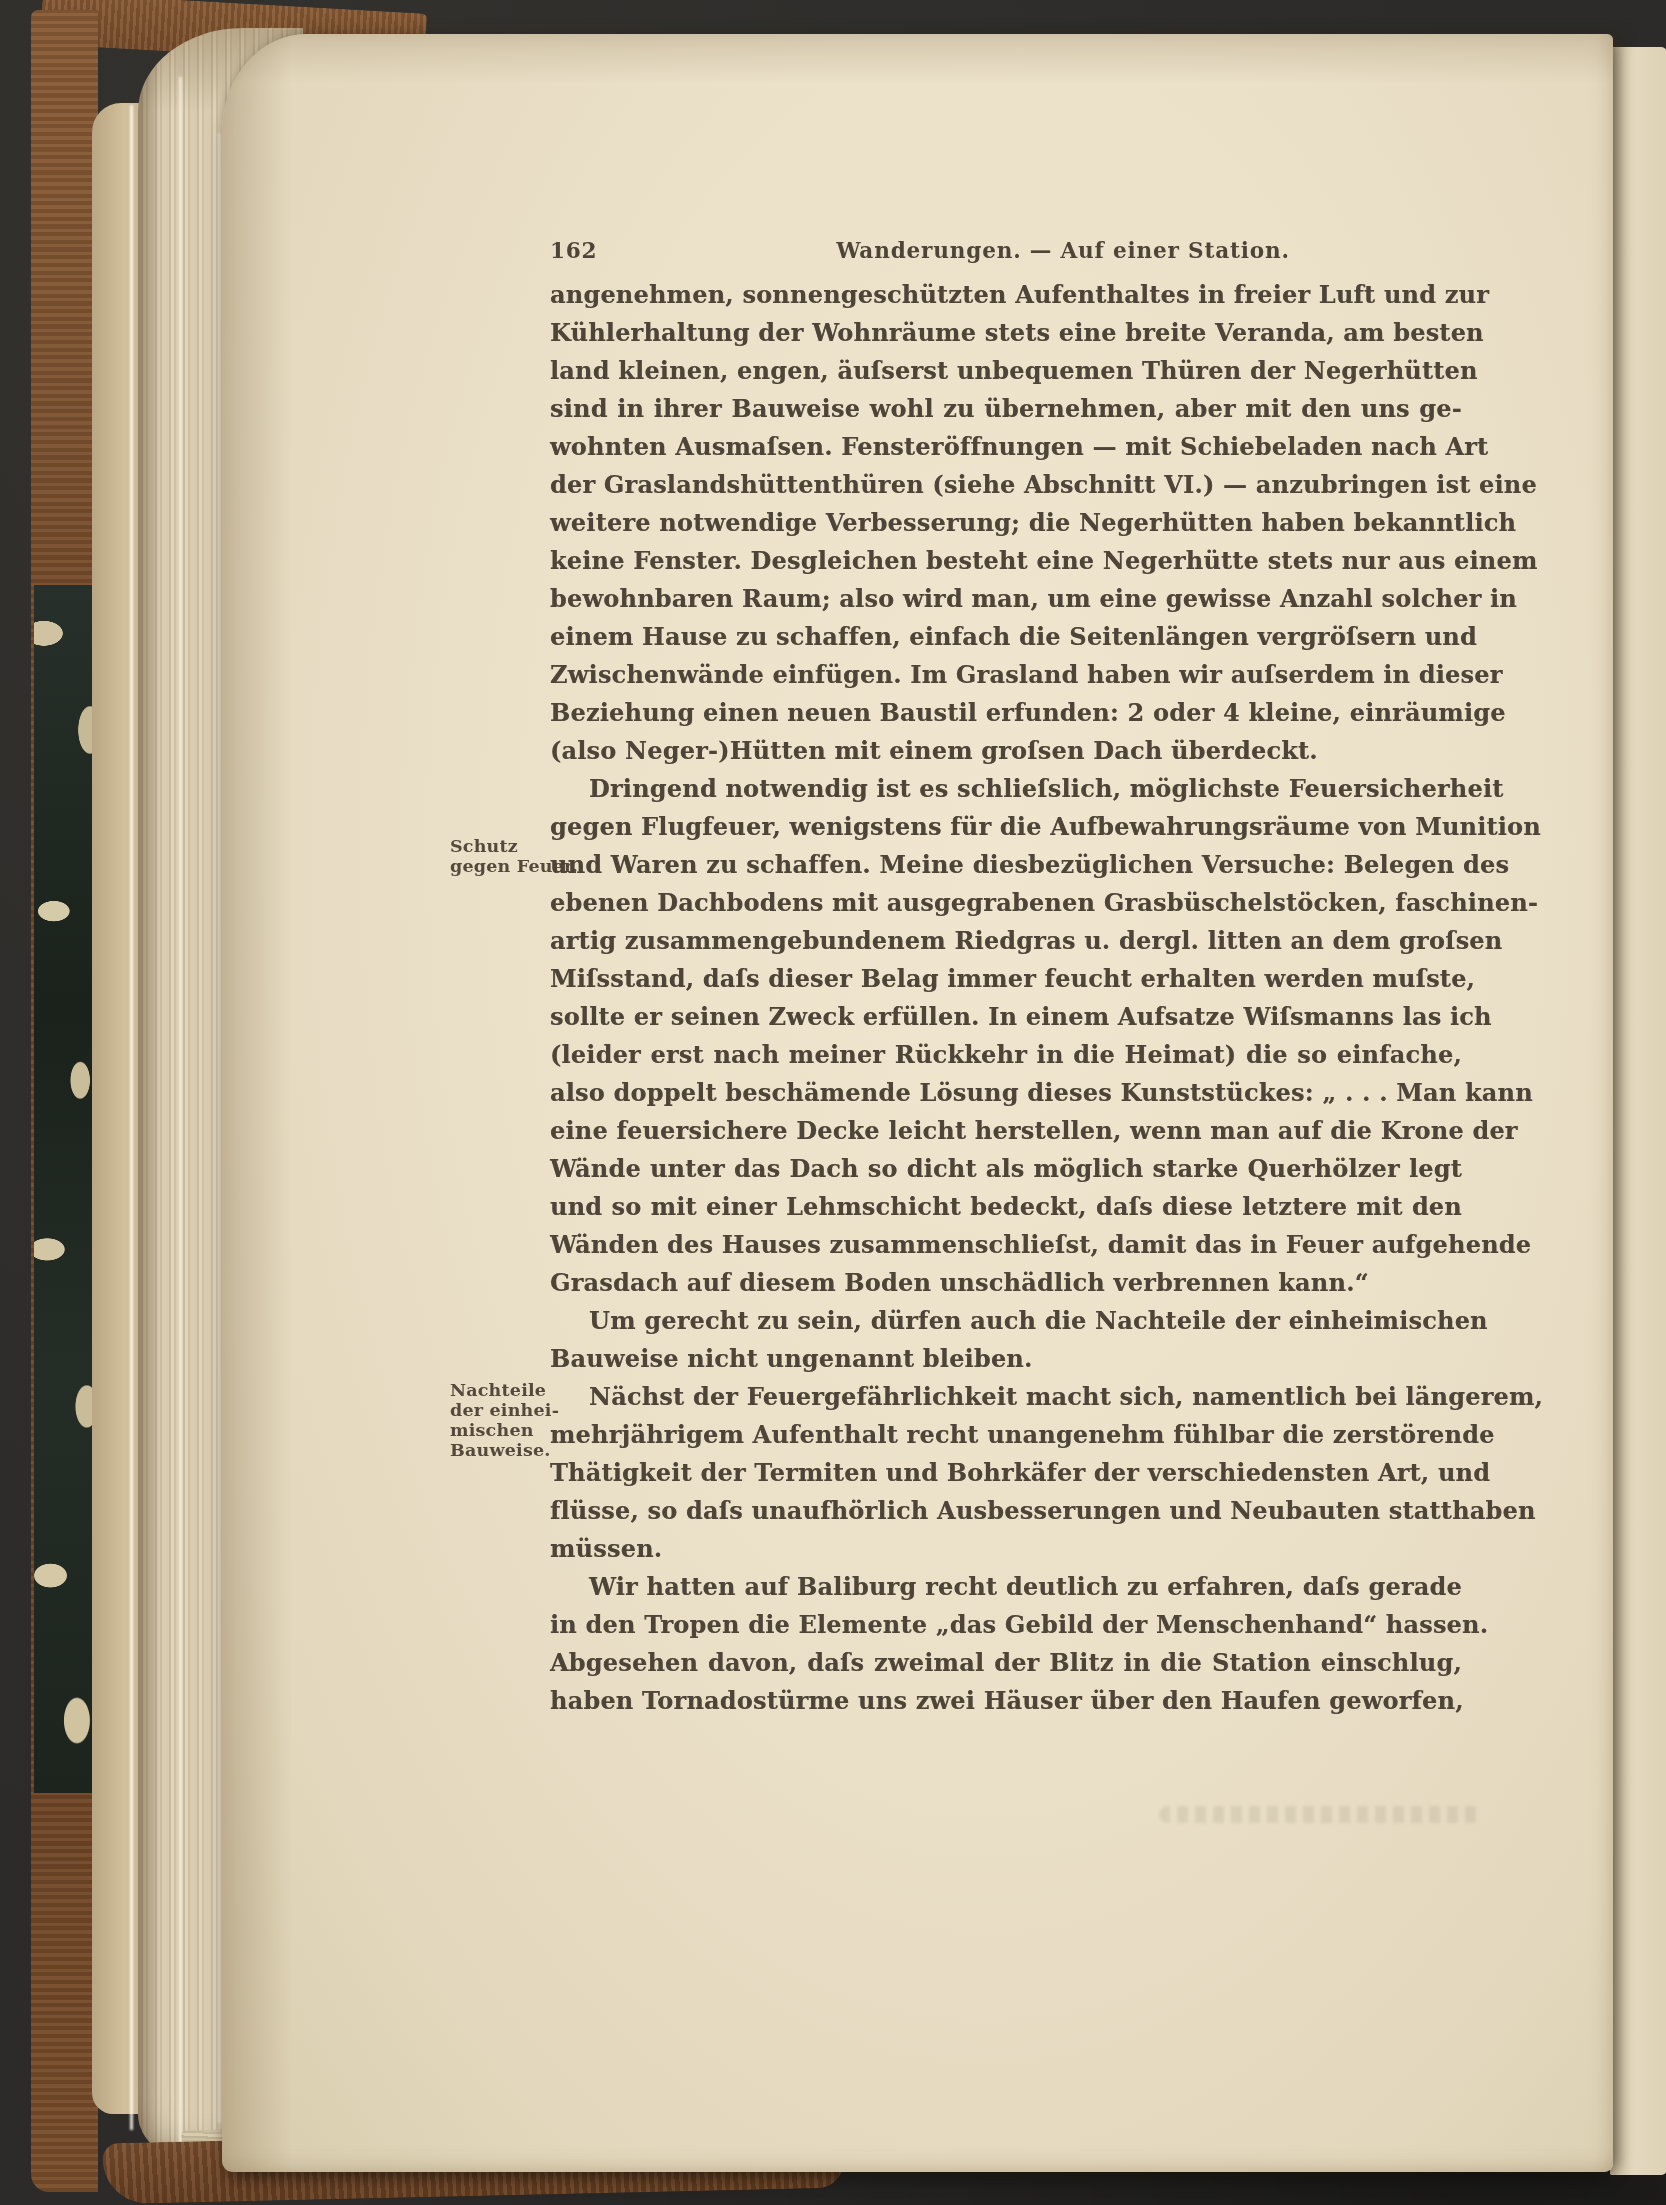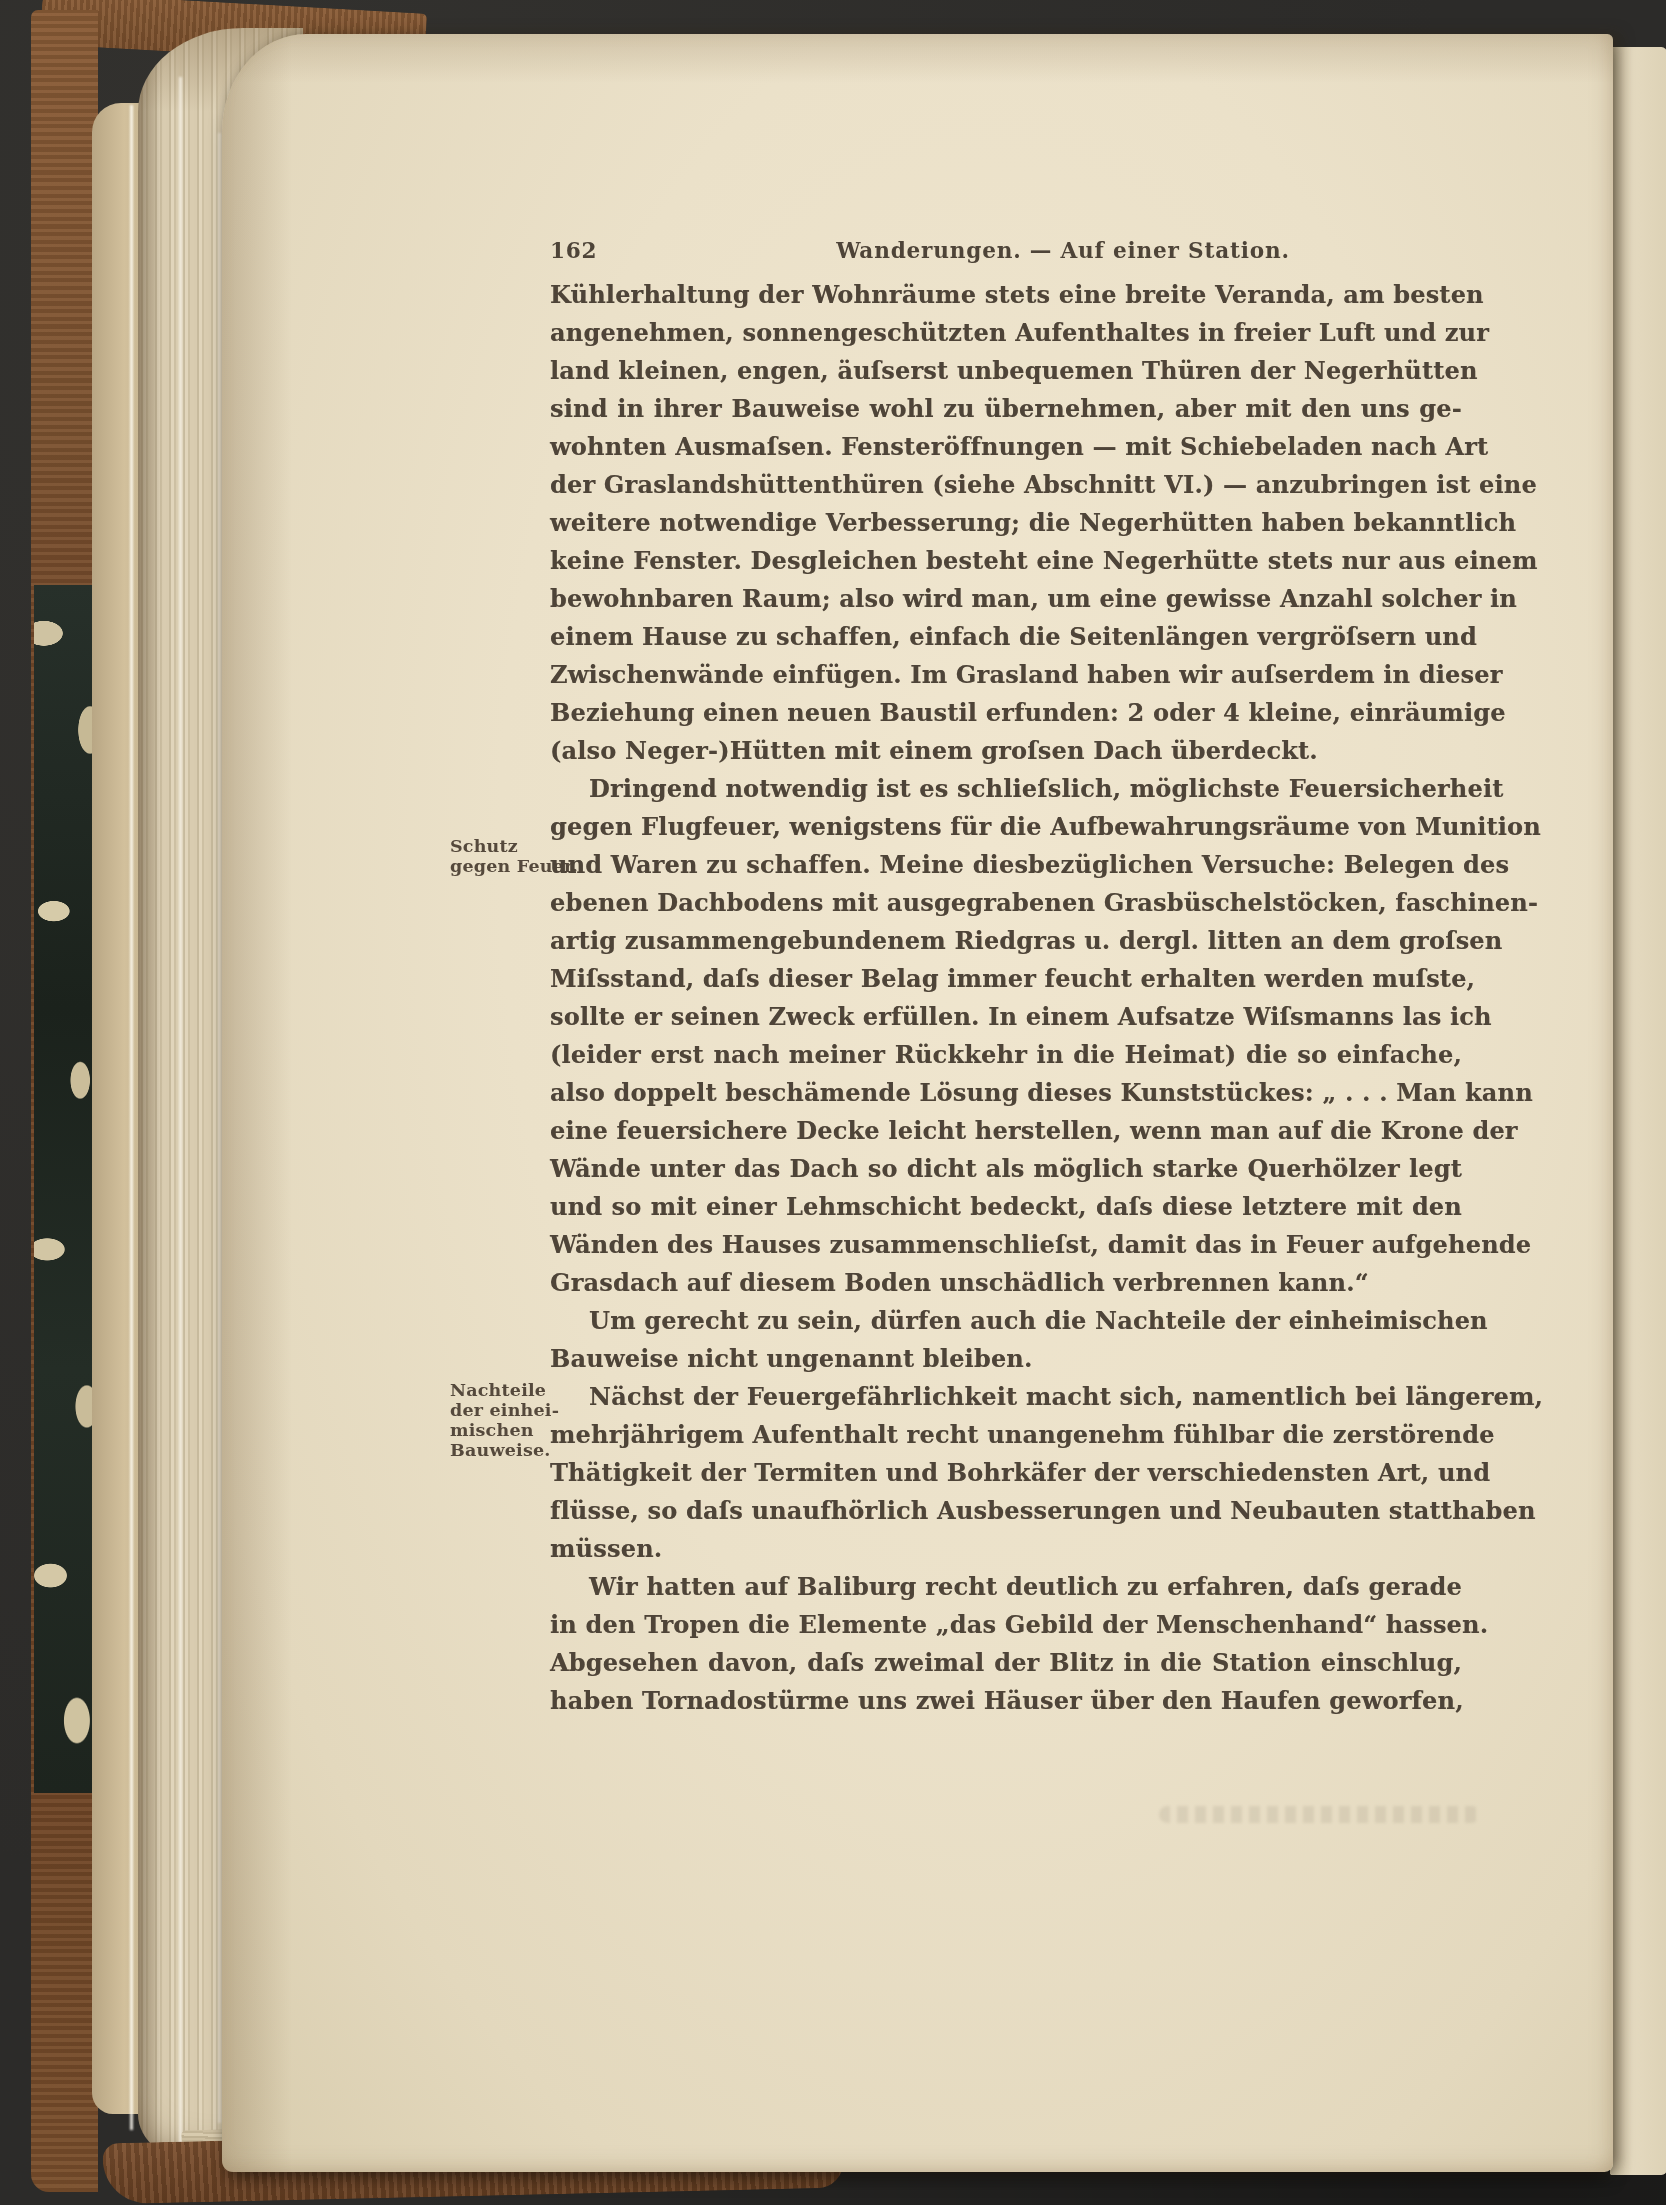--- a/index.html
+++ b/index.html
@@ -165,22 +165,22 @@
           </div>
           <div class="mnote" style="top: 1346px;">
             <div>Nachteile</div>
             <div>der einhei-</div>
             <div>mischen</div>
             <div>Bauweise.</div>
           </div>
         </div>
 
       <div class="body-text">
+          <div class="bline">angenehmen, sonnengeschützten Aufenthaltes in freier Luft und zur</div>
           <div class="bline">Kühlerhaltung der Wohnräume stets eine breite Veranda, am besten</div>
-          <div class="bline">angenehmen, sonnengeschützten Aufenthaltes in freier Luft und zur</div>
           <div class="bline">land kleinen, engen, äuſserst unbequemen Thüren der Negerhütten</div>
           <div class="bline">sind in ihrer Bauweise wohl zu übernehmen, aber mit den uns ge-</div>
           <div class="bline">wohnten Ausmaſsen.  Fensteröffnungen — mit Schiebeladen nach Art</div>
           <div class="bline">der Graslandshüttenthüren (siehe Abschnitt VI.) — anzubringen ist eine</div>
           <div class="bline">weitere notwendige Verbesserung; die Negerhütten haben bekanntlich</div>
           <div class="bline">keine Fenster.  Desgleichen besteht eine Negerhütte stets nur aus einem</div>
           <div class="bline">bewohnbaren Raum; also wird man, um eine gewisse Anzahl solcher in</div>
           <div class="bline">einem Hause zu schaffen, einfach die Seitenlängen vergröſsern und</div>
           <div class="bline">Zwischenwände einfügen.  Im Grasland haben wir auſserdem in dieser</div>
           <div class="bline">Beziehung einen neuen Baustil erfunden: 2 oder 4 kleine, einräumige</div>

